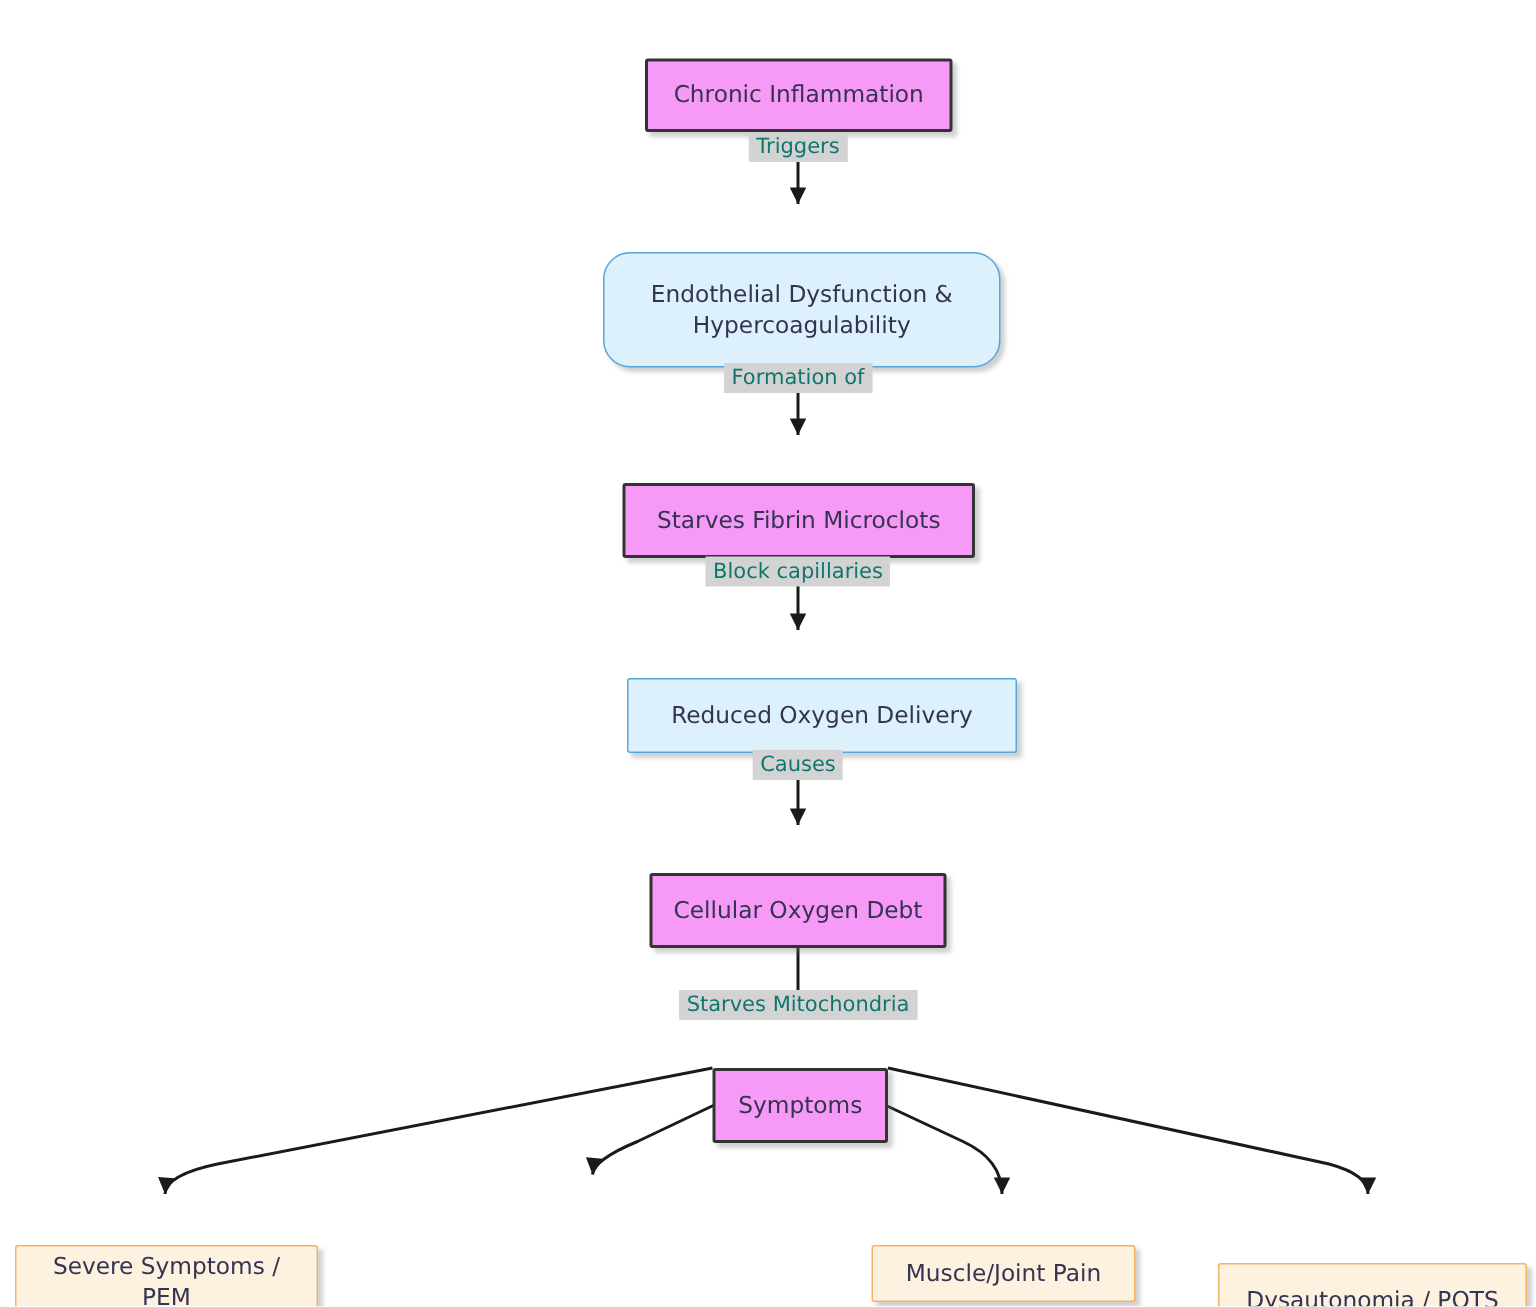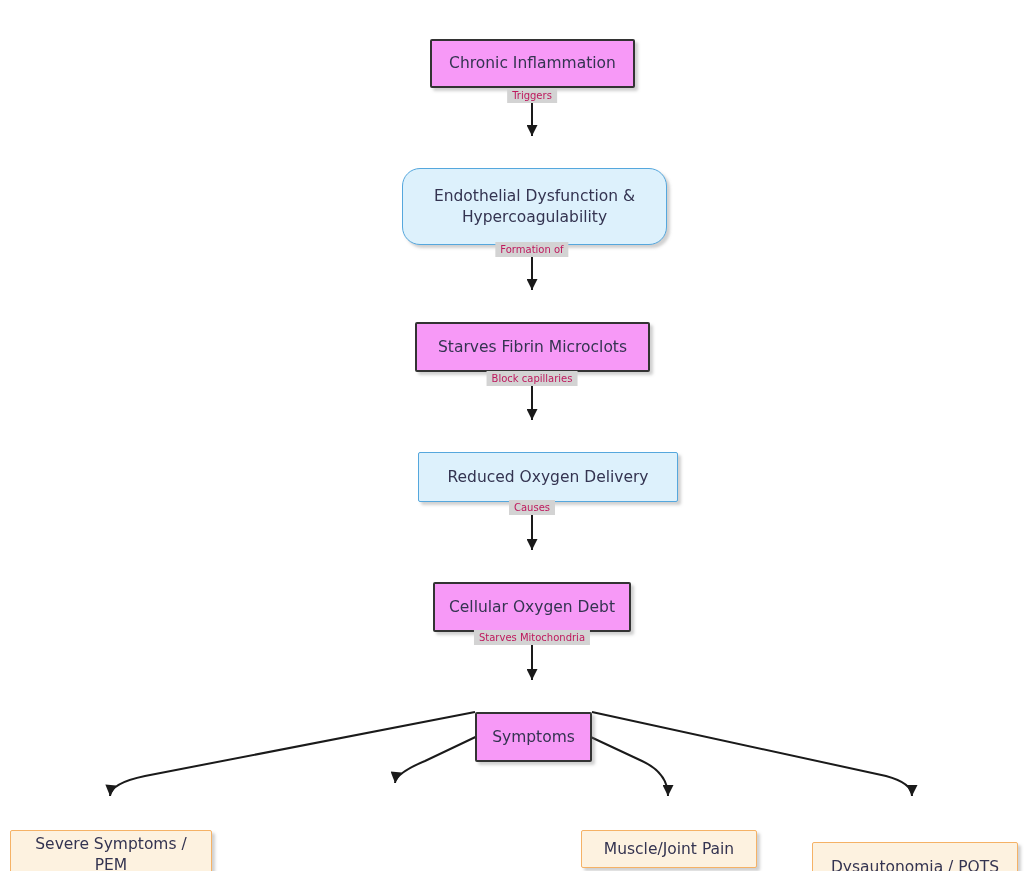--- a/index.html
+++ b/index.html
@@ -21,22 +21,22 @@
     box-shadow:3px 3px 3px rgba(120,120,120,0.35);
     margin-top:30px;
   }
   .node.pink{background:#f799f7;border:2px solid #333333;border-radius:2px;}
   .node.blue-rounded{background:#ddf1fc;border:1.5px solid #55a7dd;border-radius:18px;}
   .node.blue{background:#ddf1fc;border:1.5px solid #55a7dd;border-radius:2px;}
   .node.peach{background:#fdf2e0;border:1.5px solid #f5b266;border-radius:2px;}
   .edge-label{
     position:absolute;z-index:3;
     transform:translateX(-50%);
-    background:#d3d3d3;color:#be185d;
-    font-size:10px;line-height:1.3;
+    background:#d3d3d3;color:#0f766e;
+    font-size:14px;line-height:1.3;
     padding:1px 5px;white-space:nowrap;
   }
 </style>
 </head>
 <body>
 
 <div class="canvas">
 
   <svg class="edges-svg" width="1024" height="871" viewBox="0 0 1024 871">
     <defs>
@@ -89,15 +89,15 @@
   </div>
 
   <div class="node peach" style="left:812px;top:812px;width:206px;height:50px">
     <span>Dysautonomia / POTS</span>
   </div>
 
   <div class="edge-label" style="left:532px;top:88px">Triggers</div>
   <div class="edge-label" style="left:532px;top:242px">Formation of</div>
   <div class="edge-label" style="left:532px;top:371px">Block capillaries</div>
   <div class="edge-label" style="left:532px;top:500px">Causes</div>
-  <div class="edge-label" style="left:532px;top:630px">Starves Mitochondria</div>
+  <div class="edge-label" style="left:532px;top:660px">Starves Mitochondria</div>
 
 </div>
 
 </body></html>

